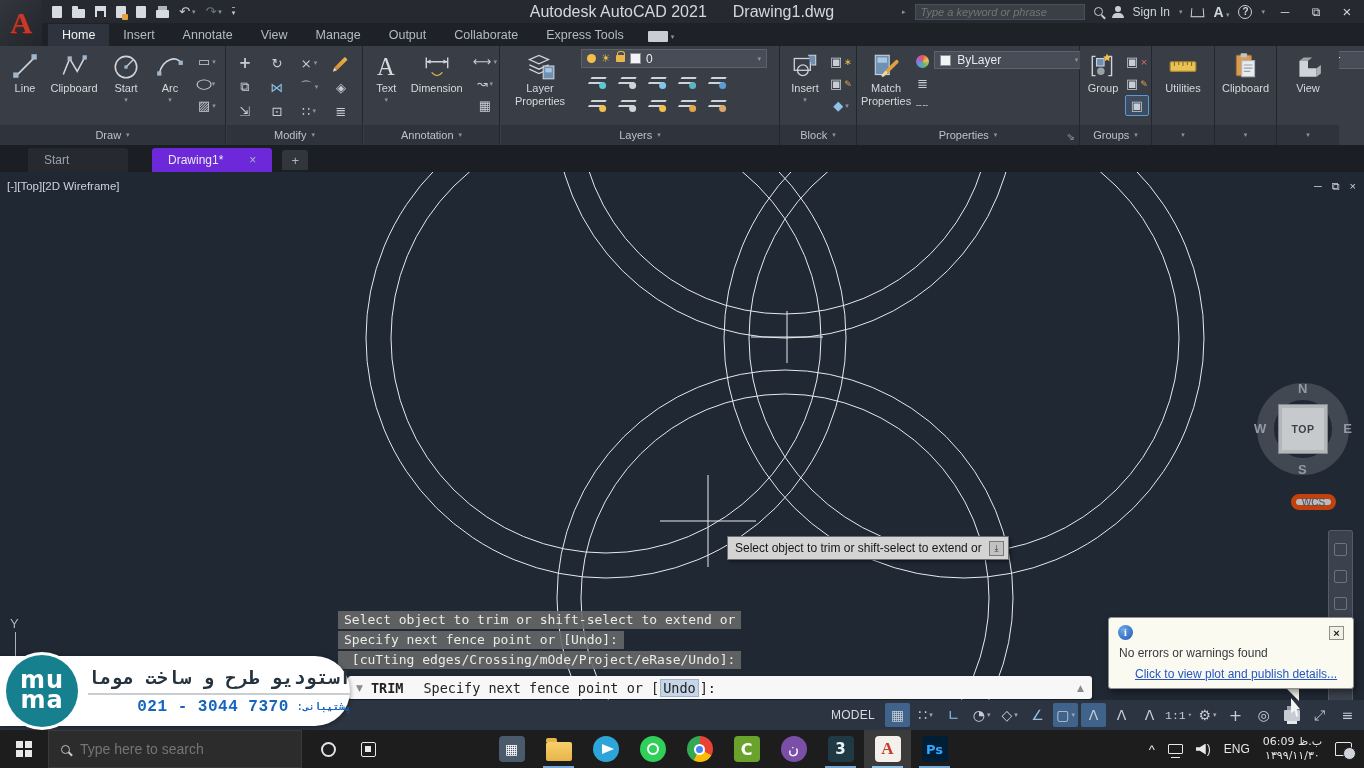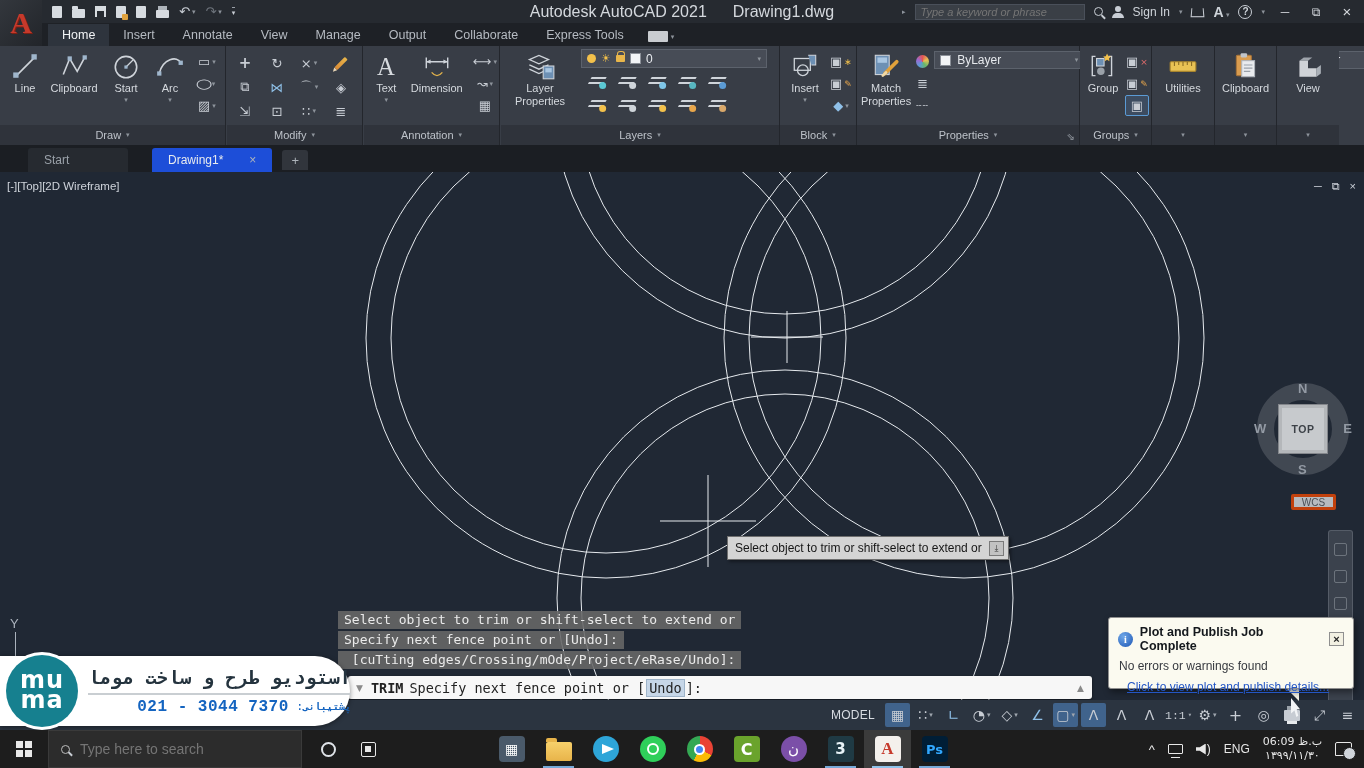--- a/index.html
+++ b/index.html
@@ -65,47 +65,47 @@
 .lgrid{display:grid;grid-template-columns:repeat(5,30px);grid-auto-rows:23px;align-items:center;justify-items:center}
 .propdd{width:150px;height:18px;background:#474c56;border:1px solid #5c626c;display:flex;align-items:center;gap:6px;padding:0 5px;color:#e6e9ed;font-size:12px}
 .propdd .flex1{flex:1}
 .hline{width:44px;height:1.5px;background:#d6dade}
 .launcher{position:absolute;right:4px;bottom:3px;color:#9aa0a8;font-size:10px}
 .hl-blue{outline:1px solid #5b9bd5;background:#3d4c60;border-radius:1px}
 
 
 #filetabs{position:absolute;top:145px;left:0;width:1364px;height:27px;background:#1b1e23;display:flex;align-items:flex-end;z-index:27}
 .ftab{height:24px;display:flex;align-items:center;padding:0 16px;font-size:12px;color:#9aa1a9;background:#262a30;margin-right:2px;border-radius:3px 3px 0 0}
-.ftab.active{background:#1d4ed8;color:#e8ebee}
+.ftab.active{background:#6d28d9;color:#e8ebee}
 .ftab .fx{margin-left:26px;color:#aeb4bb}
 .fplus{width:26px;height:20px;margin-left:8px;margin-bottom:2px;background:#31353c;border-radius:3px 3px 0 0;color:#aeb4bb;display:flex;align-items:center;justify-content:center;font-size:13px}
 
 
 #canvas{position:absolute;top:172px;left:0;width:1364px;height:528px;background:#202834;overflow:hidden;z-index:1}
 #drawing-svg{position:absolute;top:0;left:0}
 #drawing-svg circle,#drawing-svg line{stroke:#e6eaee;stroke-width:1;fill:none}
 #vp-label{position:absolute;left:7px;top:8px;font-size:11.5px;color:#ced3da}
 #vp-controls{position:absolute;right:8px;top:8px;display:flex;gap:10px;color:#ced3da;font-size:11px}
 #viewcube{position:absolute;left:1257px;top:211px;width:92px;height:92px}
 #vc-ring{position:absolute;left:0;top:0;width:92px;height:92px;border-radius:50%;border:17px solid rgba(92,98,108,.55)}
 .vc-l{position:absolute;color:#939aa4;font-weight:bold;font-size:13px}
 #vc-top{position:absolute;left:21px;top:21px;width:50px;height:50px;background:#c7cacd;border:1px solid #84878c;box-shadow:inset 0 0 0 3px #b4b7ba;display:flex;align-items:center;justify-content:center;font-size:10.5px;font-weight:bold;color:#3c4147;letter-spacing:.5px}
-#wcs{position:absolute;left:1291px;top:322px;width:45px;height:16px;background:#b7bbbf;border:3px solid #c2410c;border-radius:2px;color:#4a4f55;font-size:10px;display:flex;align-items:center;justify-content:center}
+#wcs{position:absolute;left:1291px;top:322px;width:45px;height:16px;background:#b7bbbf;border:5px solid #c2410c;border-radius:8px;color:#4a4f55;font-size:10px;display:flex;align-items:center;justify-content:center}
 #navbar{position:absolute;left:1328px;top:358px;width:25px;height:218px;background:rgba(128,135,144,.28);border:1px solid rgba(165,171,180,.25);border-radius:3px;display:flex;flex-direction:column;align-items:center;gap:14px;padding-top:12px}
 #navbar i{width:13px;height:13px;border:1px solid rgba(200,206,213,.35);border-radius:2px}
 #ucs{position:absolute;left:10px;top:442px;color:#aab2bc}
 #ucs .yl{font-size:13px}
 #ucs .ybar{position:absolute;left:5px;top:18px;width:1px;height:46px;background:#aab2bc}
 #tooltip{position:absolute;left:727px;top:364px;width:282px;height:24px;background:#d4d4d4;border:1px solid #6e6e6e;display:flex;align-items:center;font-size:12px;color:#161616;padding:0 4px 0 7px;box-shadow:2px 2px 3px rgba(0,0,0,.4)}
 #tooltip .tt-btn{margin-left:auto;width:15px;height:15px;background:#c2c2c2;border:1px solid #7a7a7a;display:flex;align-items:center;justify-content:center;font-size:9px;color:#333}
 #cmdhist{position:absolute;left:338px;top:439px;font-family:"DejaVu Sans Mono",monospace;font-size:13px;color:#eaeaea}
 #cmdhist div{display:table;background:rgba(104,104,104,.88);padding:0 6px;margin-bottom:2px;white-space:pre;line-height:18px}
 #cmdbar{position:absolute;left:348px;top:504px;width:744px;height:23px;background:#f7f7f7;border-radius:3px;display:flex;align-items:center;font-family:"DejaVu Sans Mono",monospace;font-size:13.5px;color:#222;padding:0 8px;box-shadow:0 1px 3px rgba(0,0,0,.5)}
 #cmdbar .tri{color:#8a8a8a;font-size:9px;margin-right:8px}
-#cmdbar b{margin-right:6px}
+#cmdbar b{margin-right:20px}
 #cmdbar .opt{background:#c6d6e7;border:1px solid #9fb4c9;padding:0 2px;margin:0 1px}
 #cmdbar .up{margin-left:auto;color:#8a8a8a;font-size:9px}
 
 
 #statusbar{position:absolute;top:700px;left:0;width:1364px;height:30px;background:#2b3440;display:flex;align-items:center;justify-content:flex-end;gap:3px;padding-right:4px;z-index:20}
 .sbi{height:24px;min-width:25px;display:flex;align-items:center;justify-content:center;gap:2px;color:#c7ccd3;font-size:14px;border-radius:2px;font-family:"DejaVu Sans",sans-serif}
 .sbi.active{background:#40638c}
 .sbi .ddt{font-size:7px;color:#9fa6ae}
 #sb-model{font-size:12px;font-family:"Liberation Sans",sans-serif;letter-spacing:.3px;padding:0 7px;color:#d8dce2}
 #sb-scale{font-size:11.5px;font-family:Liberation Mono, monospace}
@@ -114,21 +114,21 @@
 .printer::after{content:'';position:absolute;bottom:-3px;left:3px;width:10px;height:3px;background:#e6e9ec}
 #mouse-cursor{position:absolute;left:1291px;top:698px;width:14px;height:20px;background:#f2f4f6;clip-path:polygon(0 0,0 78%,25% 62%,38% 95%,52% 89%,40% 58%,65% 56%);z-index:70;filter:drop-shadow(1px 1px 1px rgba(0,0,0,.6))}
 
 
 #notif{position:absolute;left:1108px;top:617px;width:246px;height:72px;background:#fbfaf0;border:1px solid #8f8f8f;border-radius:3px;padding:7px 9px 0;z-index:55;box-shadow:2px 3px 7px rgba(0,0,0,.45)}
 #notif .nrow{display:flex;align-items:center;gap:7px}
 #notif .info{width:15px;height:15px;border-radius:50%;background:radial-gradient(circle at 35% 30%,#6fa7e8,#1d56b4);color:#fff;font-size:10px;font-weight:bold;display:flex;align-items:center;justify-content:center;font-family:"Liberation Serif",serif}
 #notif .ntitle{font-size:12.5px;font-weight:bold;color:#14181d}
 #notif .nclose{margin-left:auto;width:15px;height:14px;border:1px solid #8f8f8f;background:#f2f0e2;display:flex;align-items:center;justify-content:center;font-size:11px;font-weight:bold;color:#222}
 #notif .nbody{font-size:12px;color:#36393f;margin:6px 0 4px 1px}
-#notif .nlink{font-size:12px;color:#2456c4;text-decoration:underline;margin-left:9px}
+#notif .nlink{font-size:12px;color:#2456c4;text-decoration:underline;margin-left:17px}
 #notif-tail{position:absolute;left:1286px;top:688px;width:0;height:0;border-top:13px solid #f6f4e8;border-left:13px solid transparent;z-index:54}
 
 
 #muma{position:absolute;left:0;top:656px;width:350px;height:70px;background:#fff;border-radius:0 36px 36px 0;z-index:60;display:flex;align-items:center;box-shadow:0 1px 5px rgba(0,0,0,.45)}
 #muma .mlogo{width:72px;height:72px;border-radius:50%;background:#16808f;color:#fff;display:flex;flex-direction:column;align-items:center;justify-content:center;margin-left:6px;font-weight:bold;font-size:24px;line-height:.82;letter-spacing:1px;font-family:"DejaVu Sans",sans-serif;flex:none;box-shadow:0 0 0 3px #fff}
 #muma .mtxt{flex:1;padding:0 18px 0 10px;font-family:Liberation Mono, monospace}
 #muma .mtitle{direction:rtl;font-size:19px;font-weight:bold;color:#24333e;white-space:nowrap}
 #muma .msep{height:2px;background:#c9ced2;margin:3px 0 3px}
 #muma .msup{direction:rtl;display:flex;align-items:center;gap:8px;justify-content:flex-start;color:#1464c0;font-weight:bold}
 #muma .msup .lab{font-size:10px}
@@ -604,21 +604,20 @@
     <span>Specify next fence point or [</span>
       <span class="opt">Undo</span>
       <span>]:</span>
     <span class="up glyph">▲</span>
   </div>
 </div>
 
 <div id="notif">
   <div class="nrow">
     <span class="info">i</span>
-    <span class="ntitle">Plot and Publish Job Complete</span>
     <span class="nclose">×</span>
   </div>
   <div class="nbody">No errors or warnings found</div>
   <a class="nlink">Click to view plot and publish details...</a>
 </div>
 <div id="notif-tail"></div>
 
 <div id="muma">
   <div class="mlogo">
     <span>mu</span>

